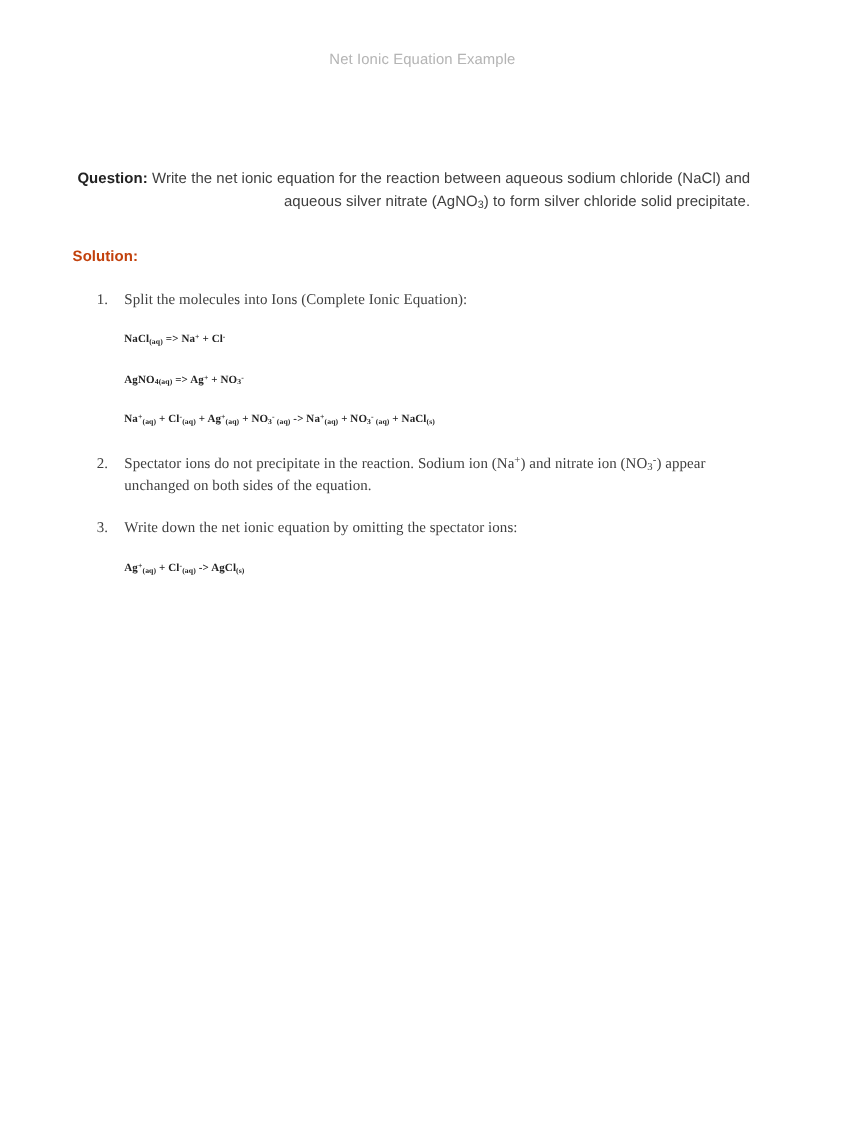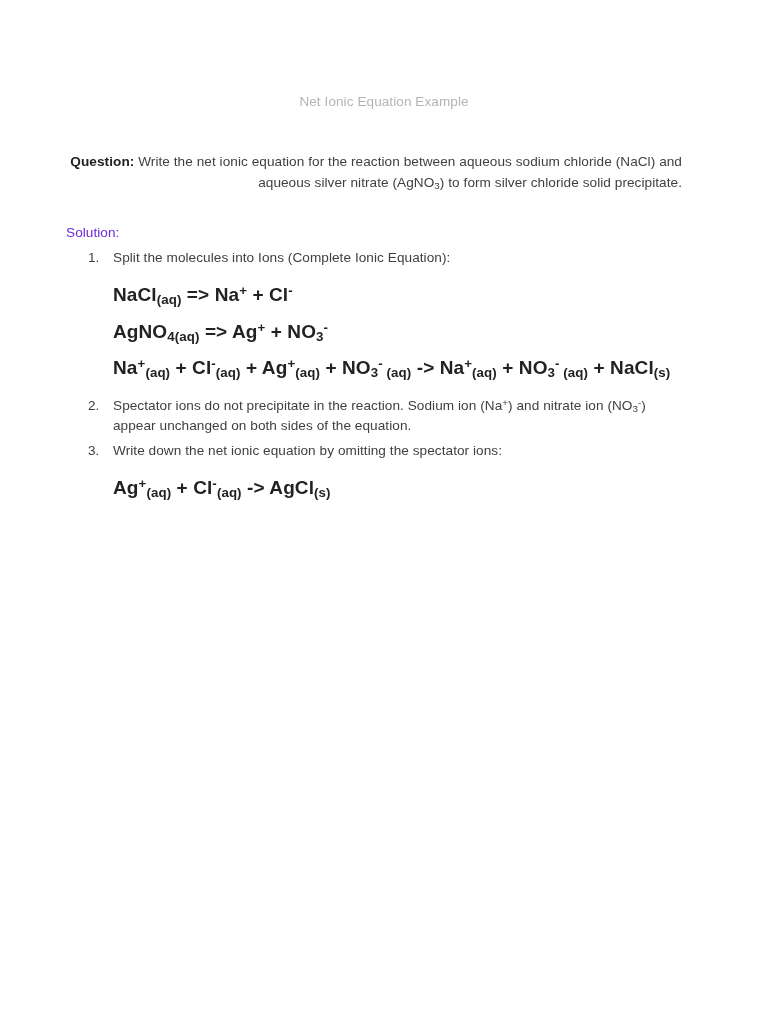--- a/index.html
+++ b/index.html
@@ -30,21 +30,20 @@
     width: 768px;
     text-align: center;
     color: #b4b4b4;
     font-size: 13.5px;
     line-height: 20.5px;
     letter-spacing: 0.1px;
   }
   .doc-header .hdr-line {
     display: block;
     white-space: nowrap;
-    margin-top: 48px;
   }
 
   
   .content {
     position: absolute;
     top: 152px;
     left: 66px;
     width: 616px;
   }
 
@@ -59,56 +58,57 @@
   .para .lead {
     font-weight: bold;
     color: #222222;
   }
 
   .section-title {
     margin: 0;
     padding-top: 30px;
     font-size: 13.6px;
     line-height: 20.5px;
-    font-weight: normal;
-    color: #6d28d9;
+    font-weight: bold;
+    color: #c2410c;
     letter-spacing: 0.06px;
   }
 
   
   ol.steps {
     margin: 0;
     padding: 0;
     list-style: none;
     counter-reset: stepnum;
   }
   ol.steps > li {
     position: relative;
     counter-increment: stepnum;
     padding-left: 47px;
-    margin-top: 4px;
+    margin-top: 18px;
+    font-family: Liberation Serif, serif;
   }
   ol.steps > li::before {
     content: counter(stepnum) ".";
     position: absolute;
     left: 22px;
     top: 0;
     font-size: 13.6px;
     line-height: 20.5px;
     color: #3f3f3f;
   }
   .step-text {
     font-size: 13.6px;
     line-height: 20.5px;
     color: #3f3f3f;
     letter-spacing: 0.06px;
   }
 
   .eq {
-    font-size: 19px;
+    font-size: 10px;
     line-height: 20.5px;
     font-weight: bold;
     color: #222222;
     margin-top: 16px;
     white-space: nowrap;
     letter-spacing: 0.1px;
   }
   .eq.first { margin-top: 17px; }
 
   .step-para {

